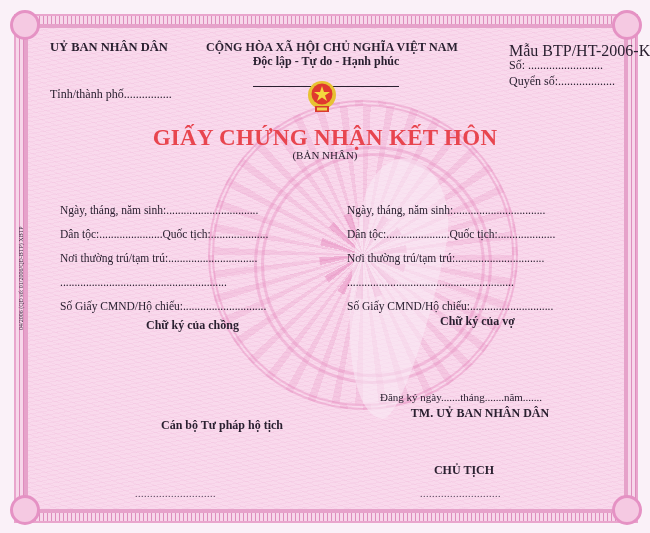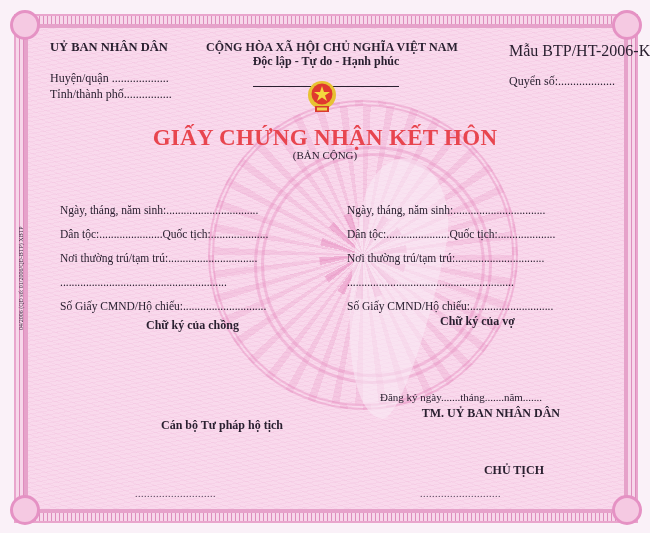--- a/index.html
+++ b/index.html
@@ -87,21 +87,21 @@
   .doc-title {
     left: 100px; top: 125px; width: 450px; text-align: center;
     font-size: 23px; font-weight: bold; color: #e8454f; letter-spacing: 0.3px;
   }
   .doc-subtitle { left: 100px; top: 149px; width: 450px; text-align: center; font-size: 11px; }
 
   .field { font-size: 11.5px; }
   .dots { color: #4a3a50; letter-spacing: 0.5px; }
 
   .sig { font-size: 12px; font-weight: bold; }
-  .center { text-align: right; }
+  .center { text-align: center; }
 </style>
 </head>
 <body>
 
 <div class="sheet">
   <div class="frame-outer"></div>
   <div class="frame-meander"></div>
   <div class="frame-inner-line"></div>
 
   <div class="paper">
@@ -110,39 +110,39 @@
   </div>
 
   <div class="corner c-tl"></div>
   <div class="corner c-tr"></div>
   <div class="corner c-bl"></div>
   <div class="corner c-br"></div>
 
   <div class="abs" style="left:18px; top:330px; font-size:6px; transform:rotate(-90deg); transform-origin:left top; color:#3a2a40;">04/2006 (QĐ số: 01/2006/QĐ-BTP) XBTP</div>
 
   <div class="abs hdr-left-title">UỶ BAN NHÂN DÂN</div>
-  <div class="abs hdr-line hdr-left-2">Huyện/quận ...................</div>
   <div class="abs hdr-line hdr-left-3">Tỉnh/thành phố................</div>
 
   <div class="abs hdr-center-1">CỘNG HÒA XÃ HỘI CHỦ NGHĨA VIỆT NAM</div>
   <div class="abs hdr-center-2"><span>Độc lập - Tự do - Hạnh phúc</span></div>
 
   <svg class="emblem" viewBox="0 0 32 34">
     <circle cx="16" cy="15" r="14" fill="#e7c232"></circle>
     <circle cx="16" cy="14" r="10.5" fill="#e0382f"></circle>
     <polygon points="16,6 18,12 24,12 19,15.5 21,21 16,17.5 11,21 13,15.5 8,12 14,12" fill="#f3d83e"></polygon>
     <rect x="9" y="26" width="14" height="6" fill="#d93a2e"></rect>
     <rect x="11" y="27.5" width="10" height="3" fill="#f0d24a"></rect>
   </svg>
 
   <div class="abs hdr-right-1">Mẫu BTP/HT-2006-KH.1</div>
+  <div class="abs hdr-right-2">Số: .........................</div>
   <div class="abs hdr-right-3">Quyển số:...................</div>
 
   <div class="abs doc-title">GIẤY CHỨNG NHẬN KẾT HÔN</div>
-  <div class="abs doc-subtitle">(BẢN CỘNG)</div>
+  <div class="abs doc-subtitle">(BẢN NHÂN)</div>
 
   <div class="abs field" style="left:60px; top:204px;">Ngày, tháng, năm sinh:................................</div>
   <div class="abs field" style="left:60px; top:228px;">Dân tộc:......................Quốc tịch:....................</div>
   <div class="abs field" style="left:60px; top:252px;">Nơi thường trú/tạm trú:...............................</div>
   <div class="abs field" style="left:60px; top:276px;">..........................................................</div>
   <div class="abs field" style="left:60px; top:300px;">Số Giấy CMND/Hộ chiếu:.............................</div>
 
   <div class="abs field" style="left:347px; top:204px;">Ngày, tháng, năm sinh:................................</div>
   <div class="abs field" style="left:347px; top:228px;">Dân tộc:......................Quốc tịch:....................</div>
   <div class="abs field" style="left:347px; top:252px;">Nơi thường trú/tạm trú:...............................</div>

